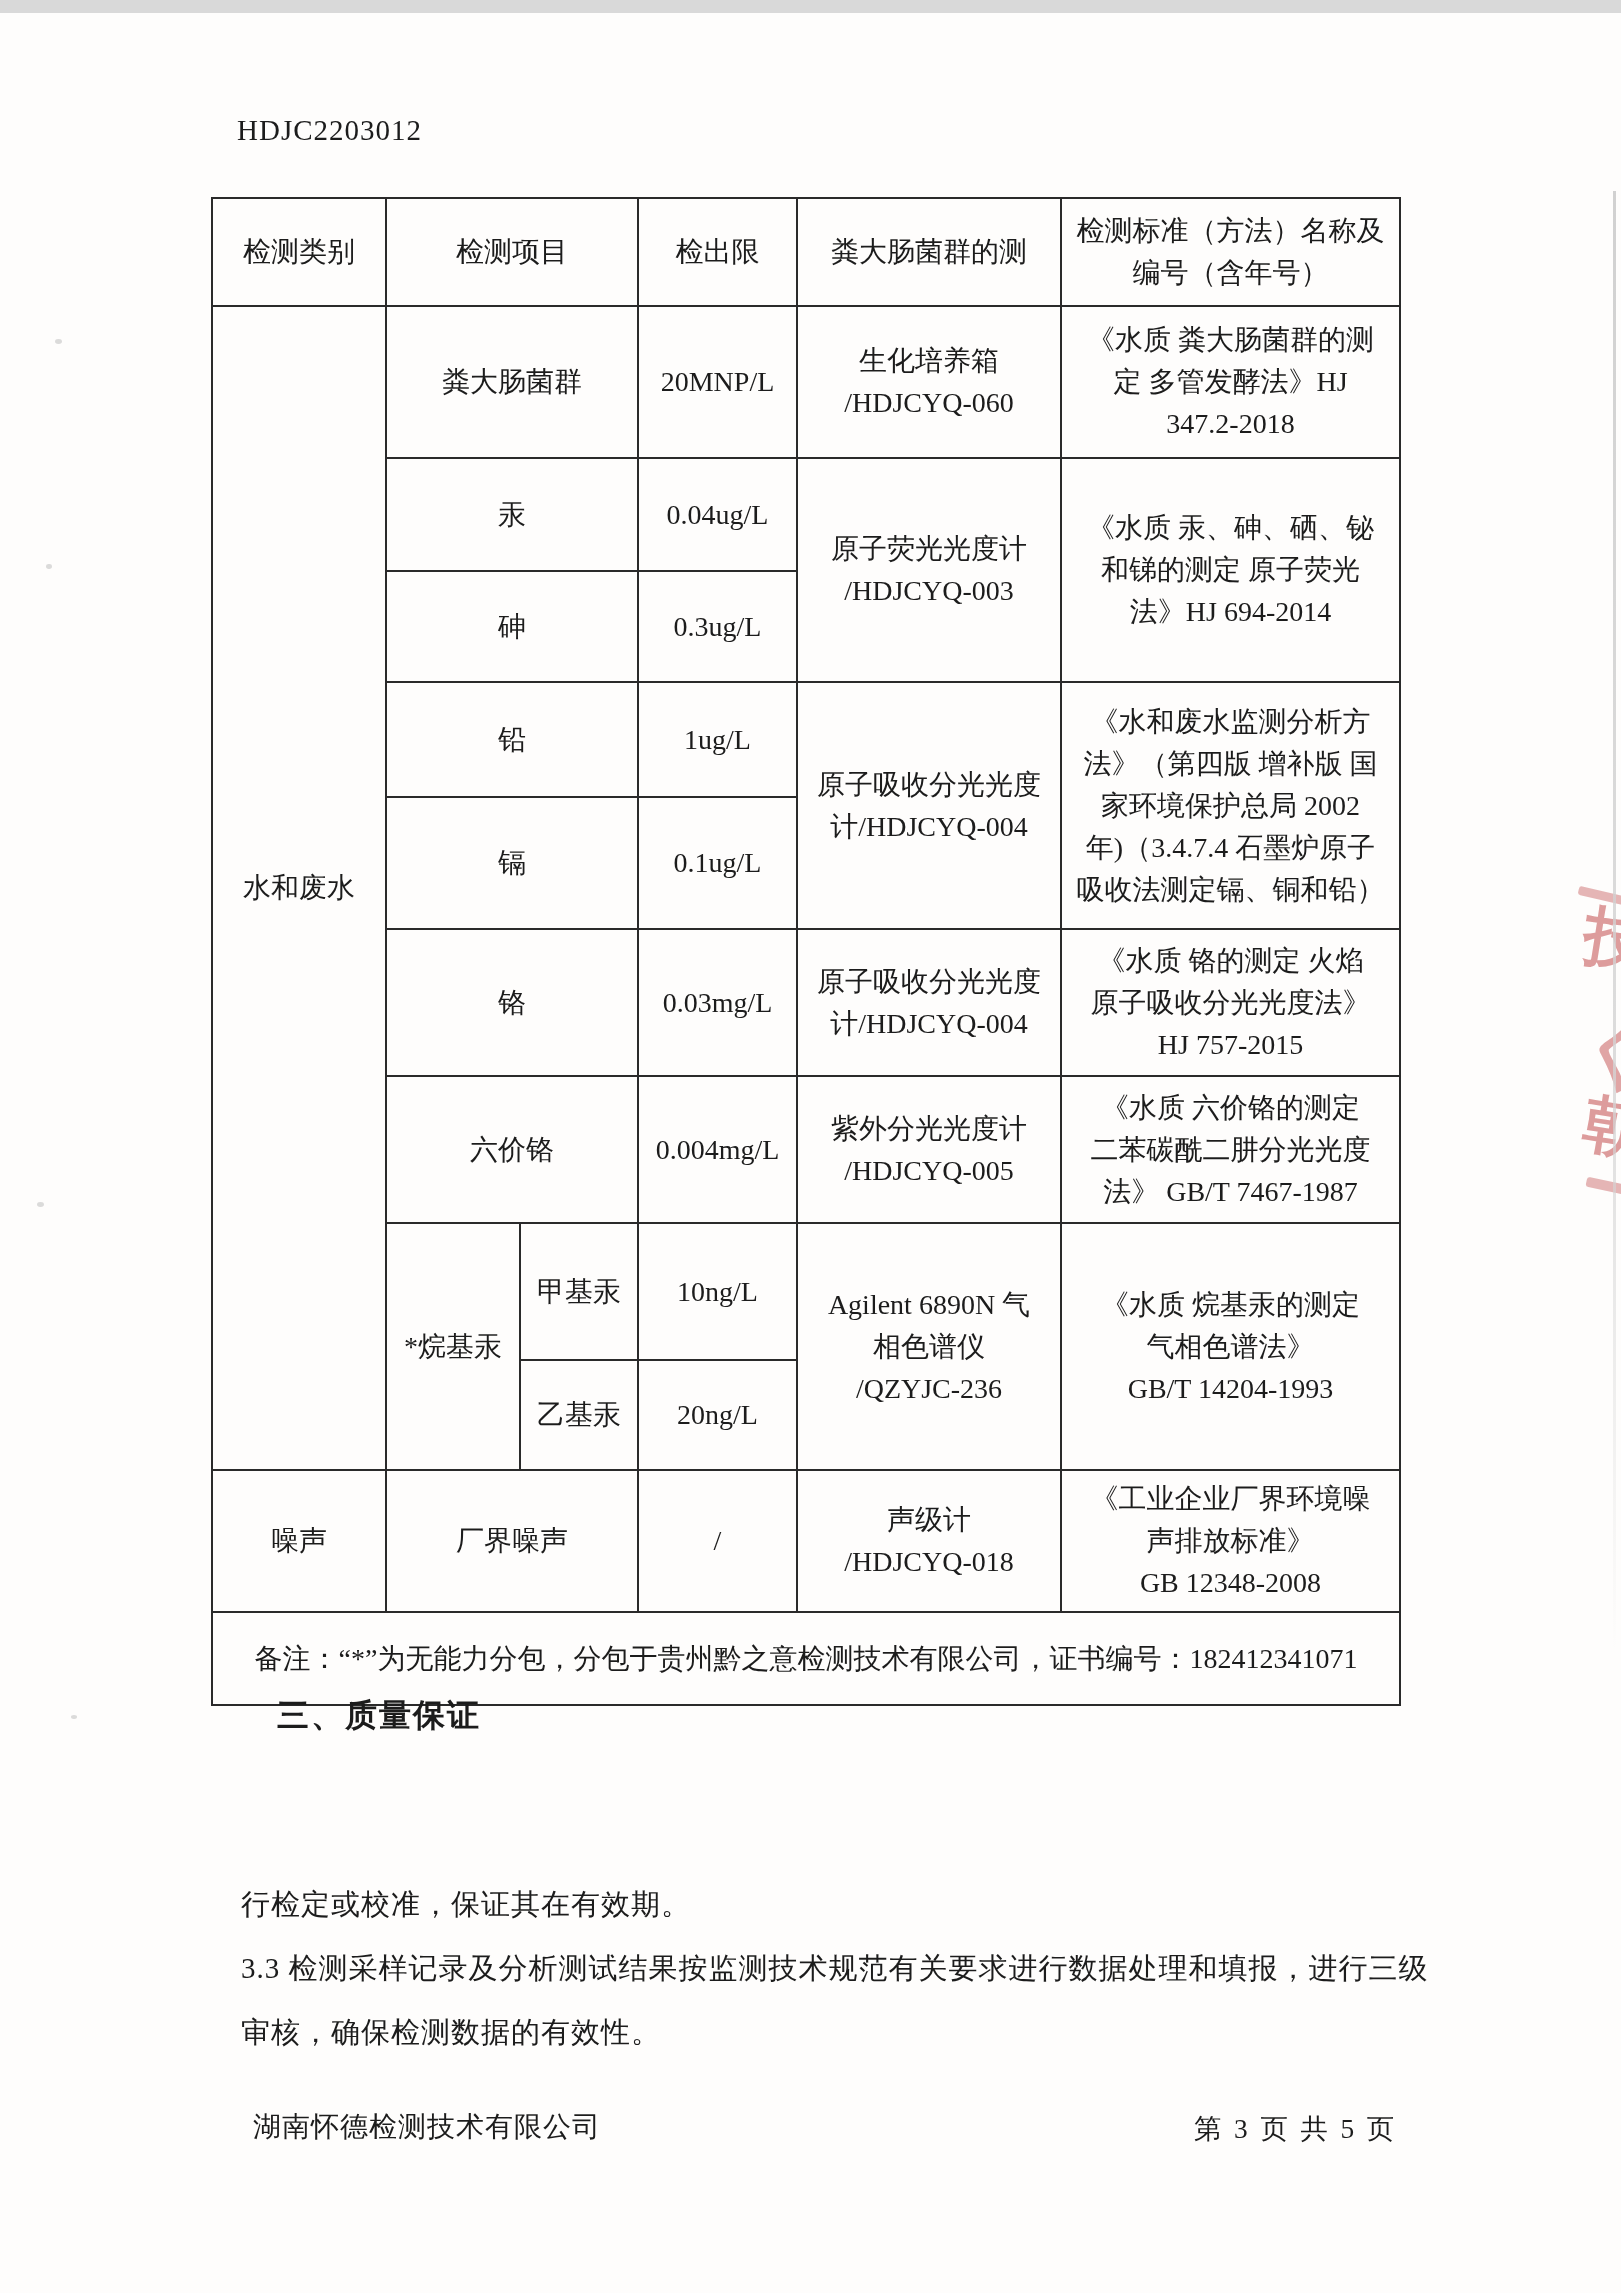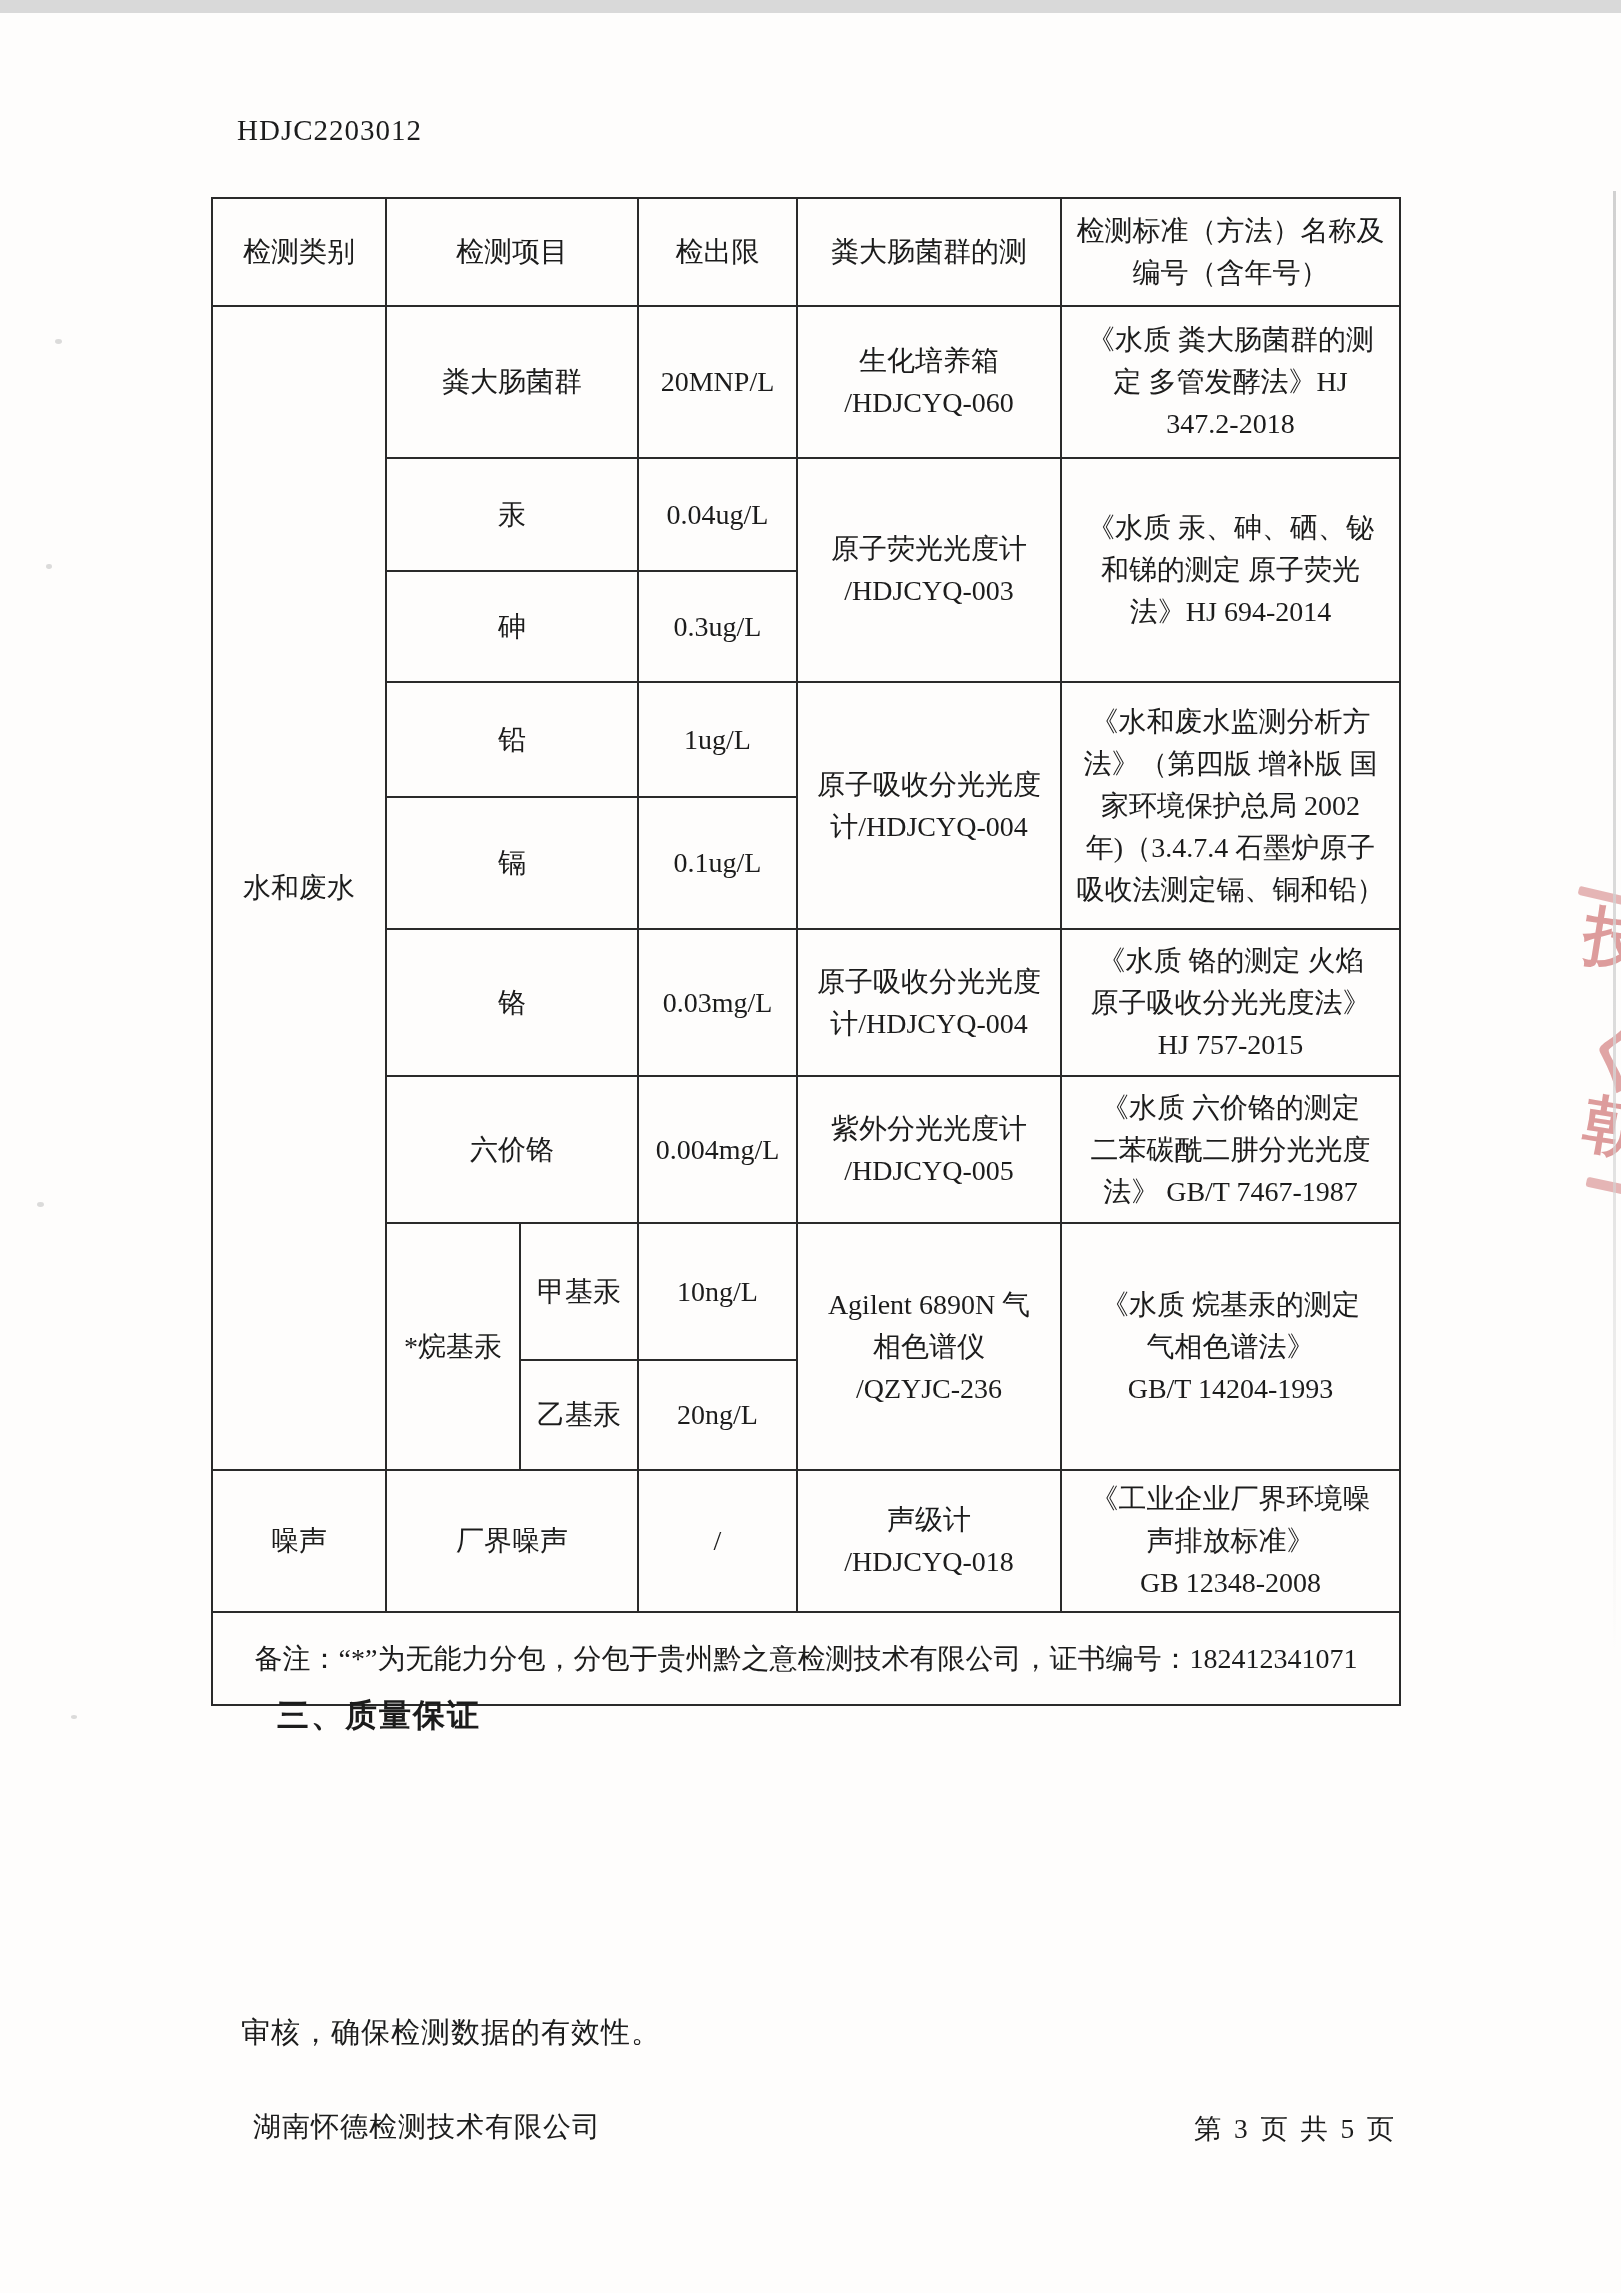--- a/index.html
+++ b/index.html
@@ -173,20 +173,22 @@
 GB 12348-2008</td>
     </tr>
 
     <tr style="height:93px">
       <td class="note-cell" colspan="6">备注：“*”为无能力分包，分包于贵州黔之意检测技术有限公司，证书编号：182412341071</td>
     </tr>
   </tbody>
     </table>
 
   <div class="qa-heading">三、质量保证</div>
+  <div class="qa-line l3">行检定或校准，保证其在有效期。</div>
+  <div class="qa-line l4">3.3 检测采样记录及分析测试结果按监测技术规范有关要求进行数据处理和填报，进行三级</div>
   <div class="qa-line l5">审核，确保检测数据的有效性。</div>
 
   <div class="footer-company">湖南怀德检测技术有限公司</div>
   <div class="footer-page">第 3 页 共 5 页</div>
 
   <div class="stamp-stroke stroke-a"></div>
   <div class="stamp-frag frag-1">技</div>
   <div class="stamp-frag frag-2">く</div>
   <div class="stamp-frag frag-3">朝</div>
   <div class="stamp-stroke stroke-b"></div>

